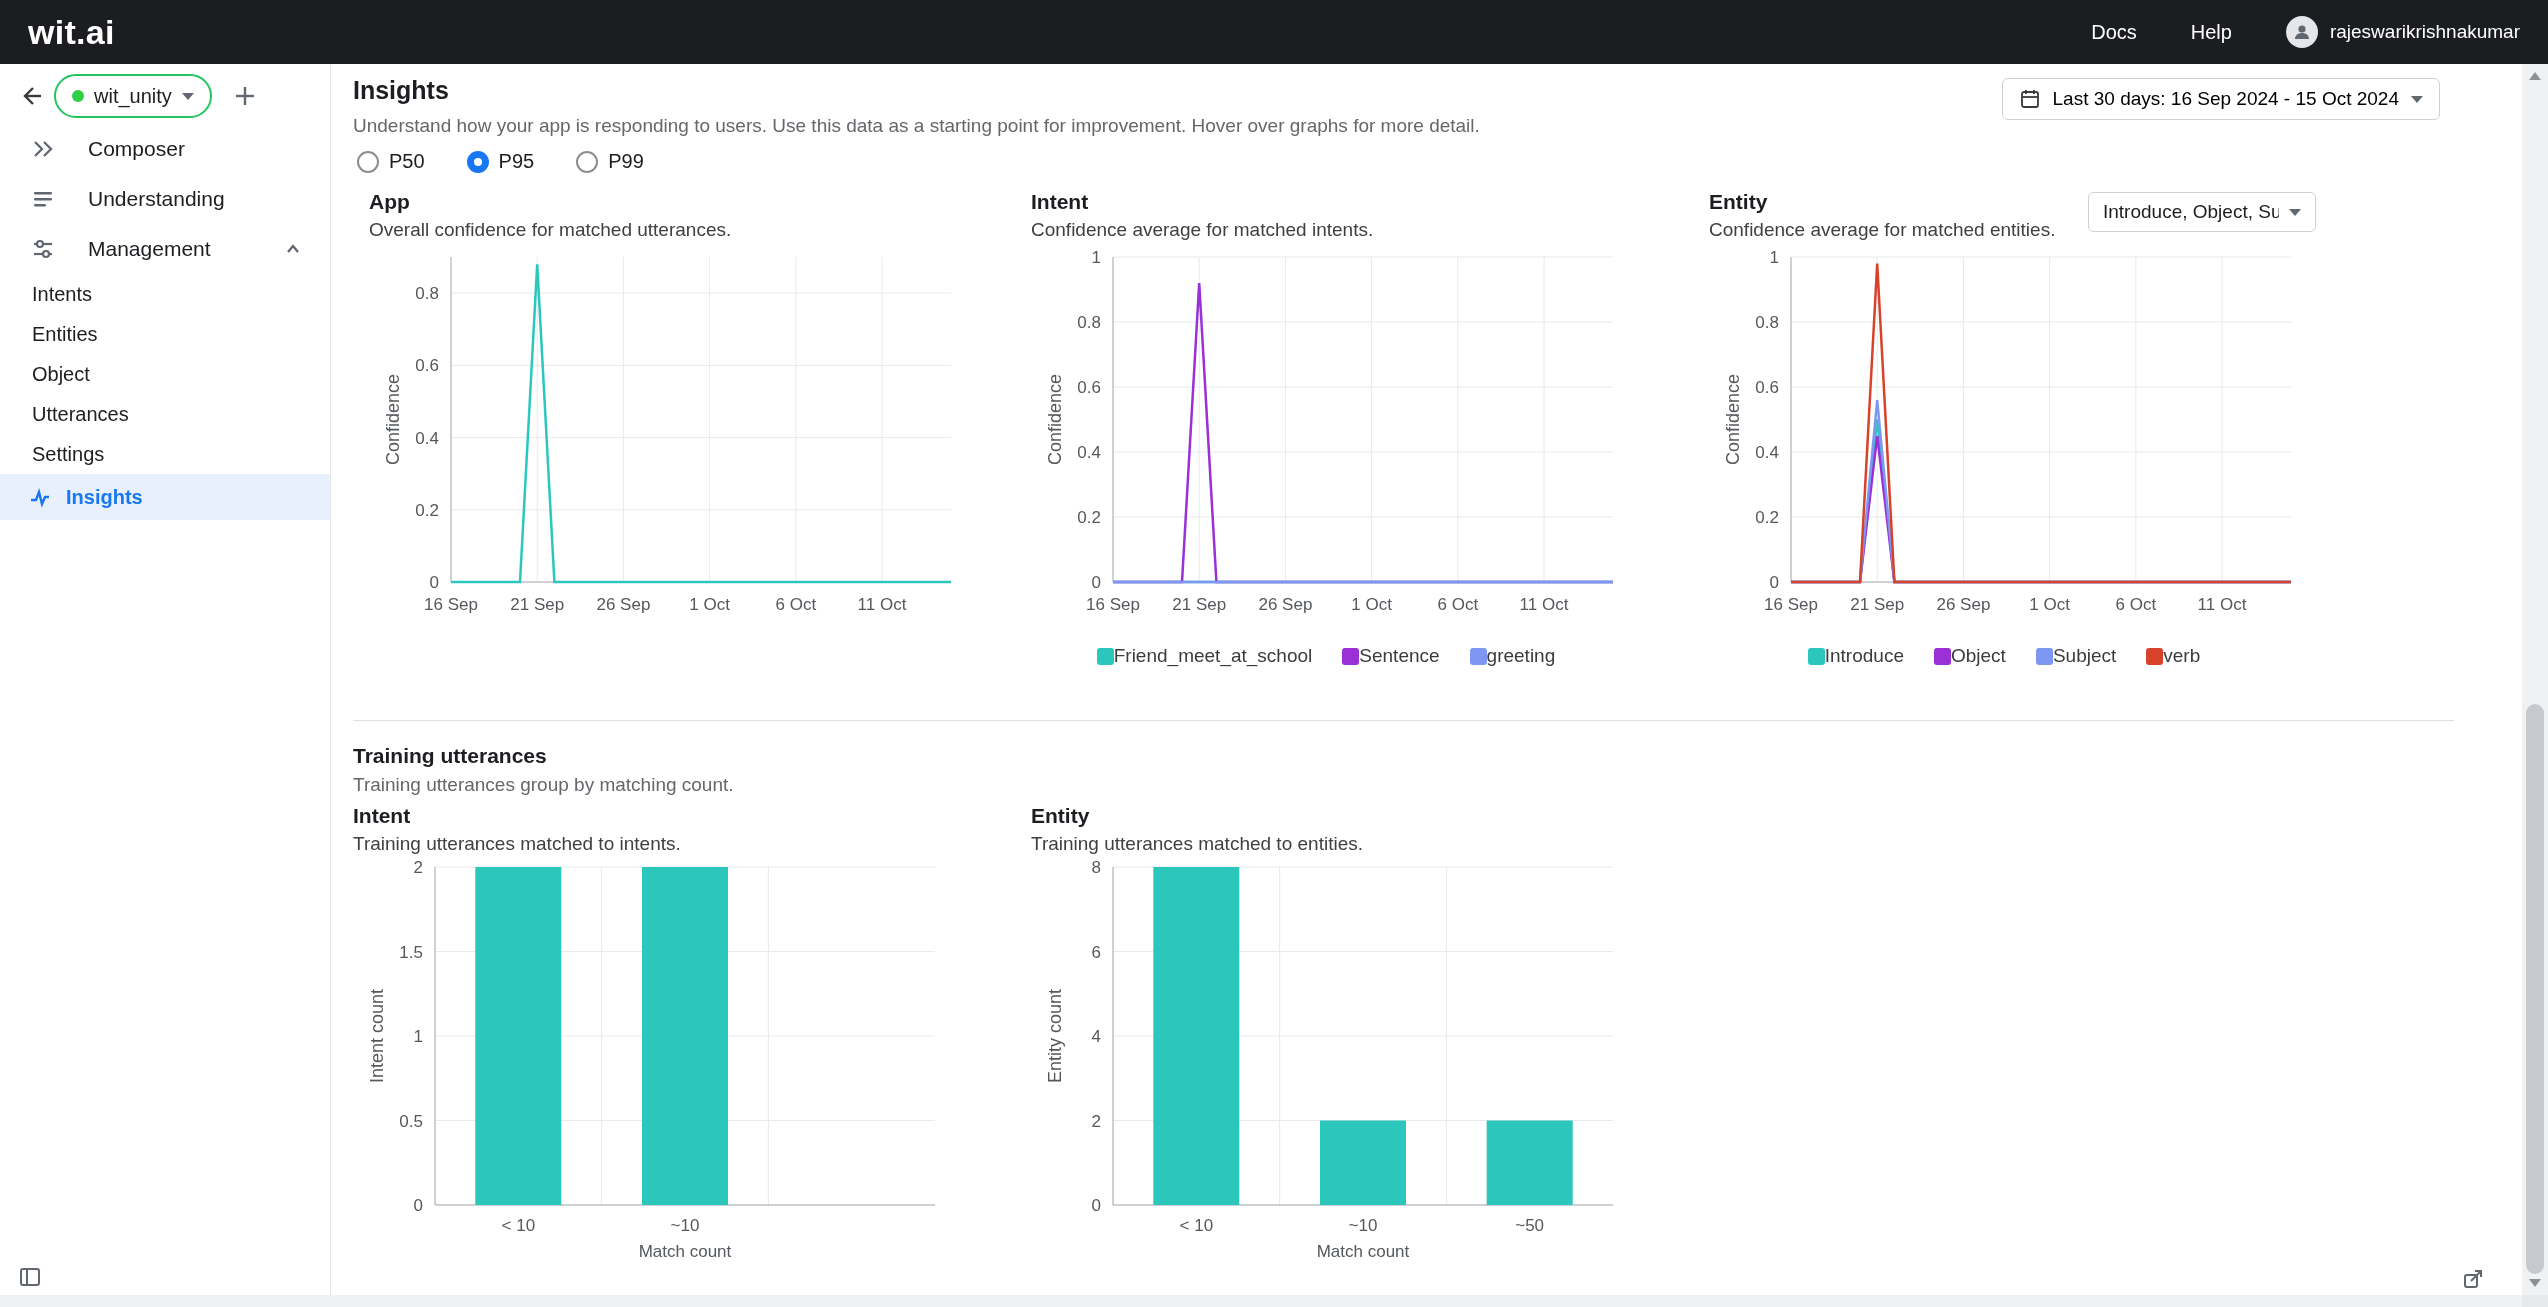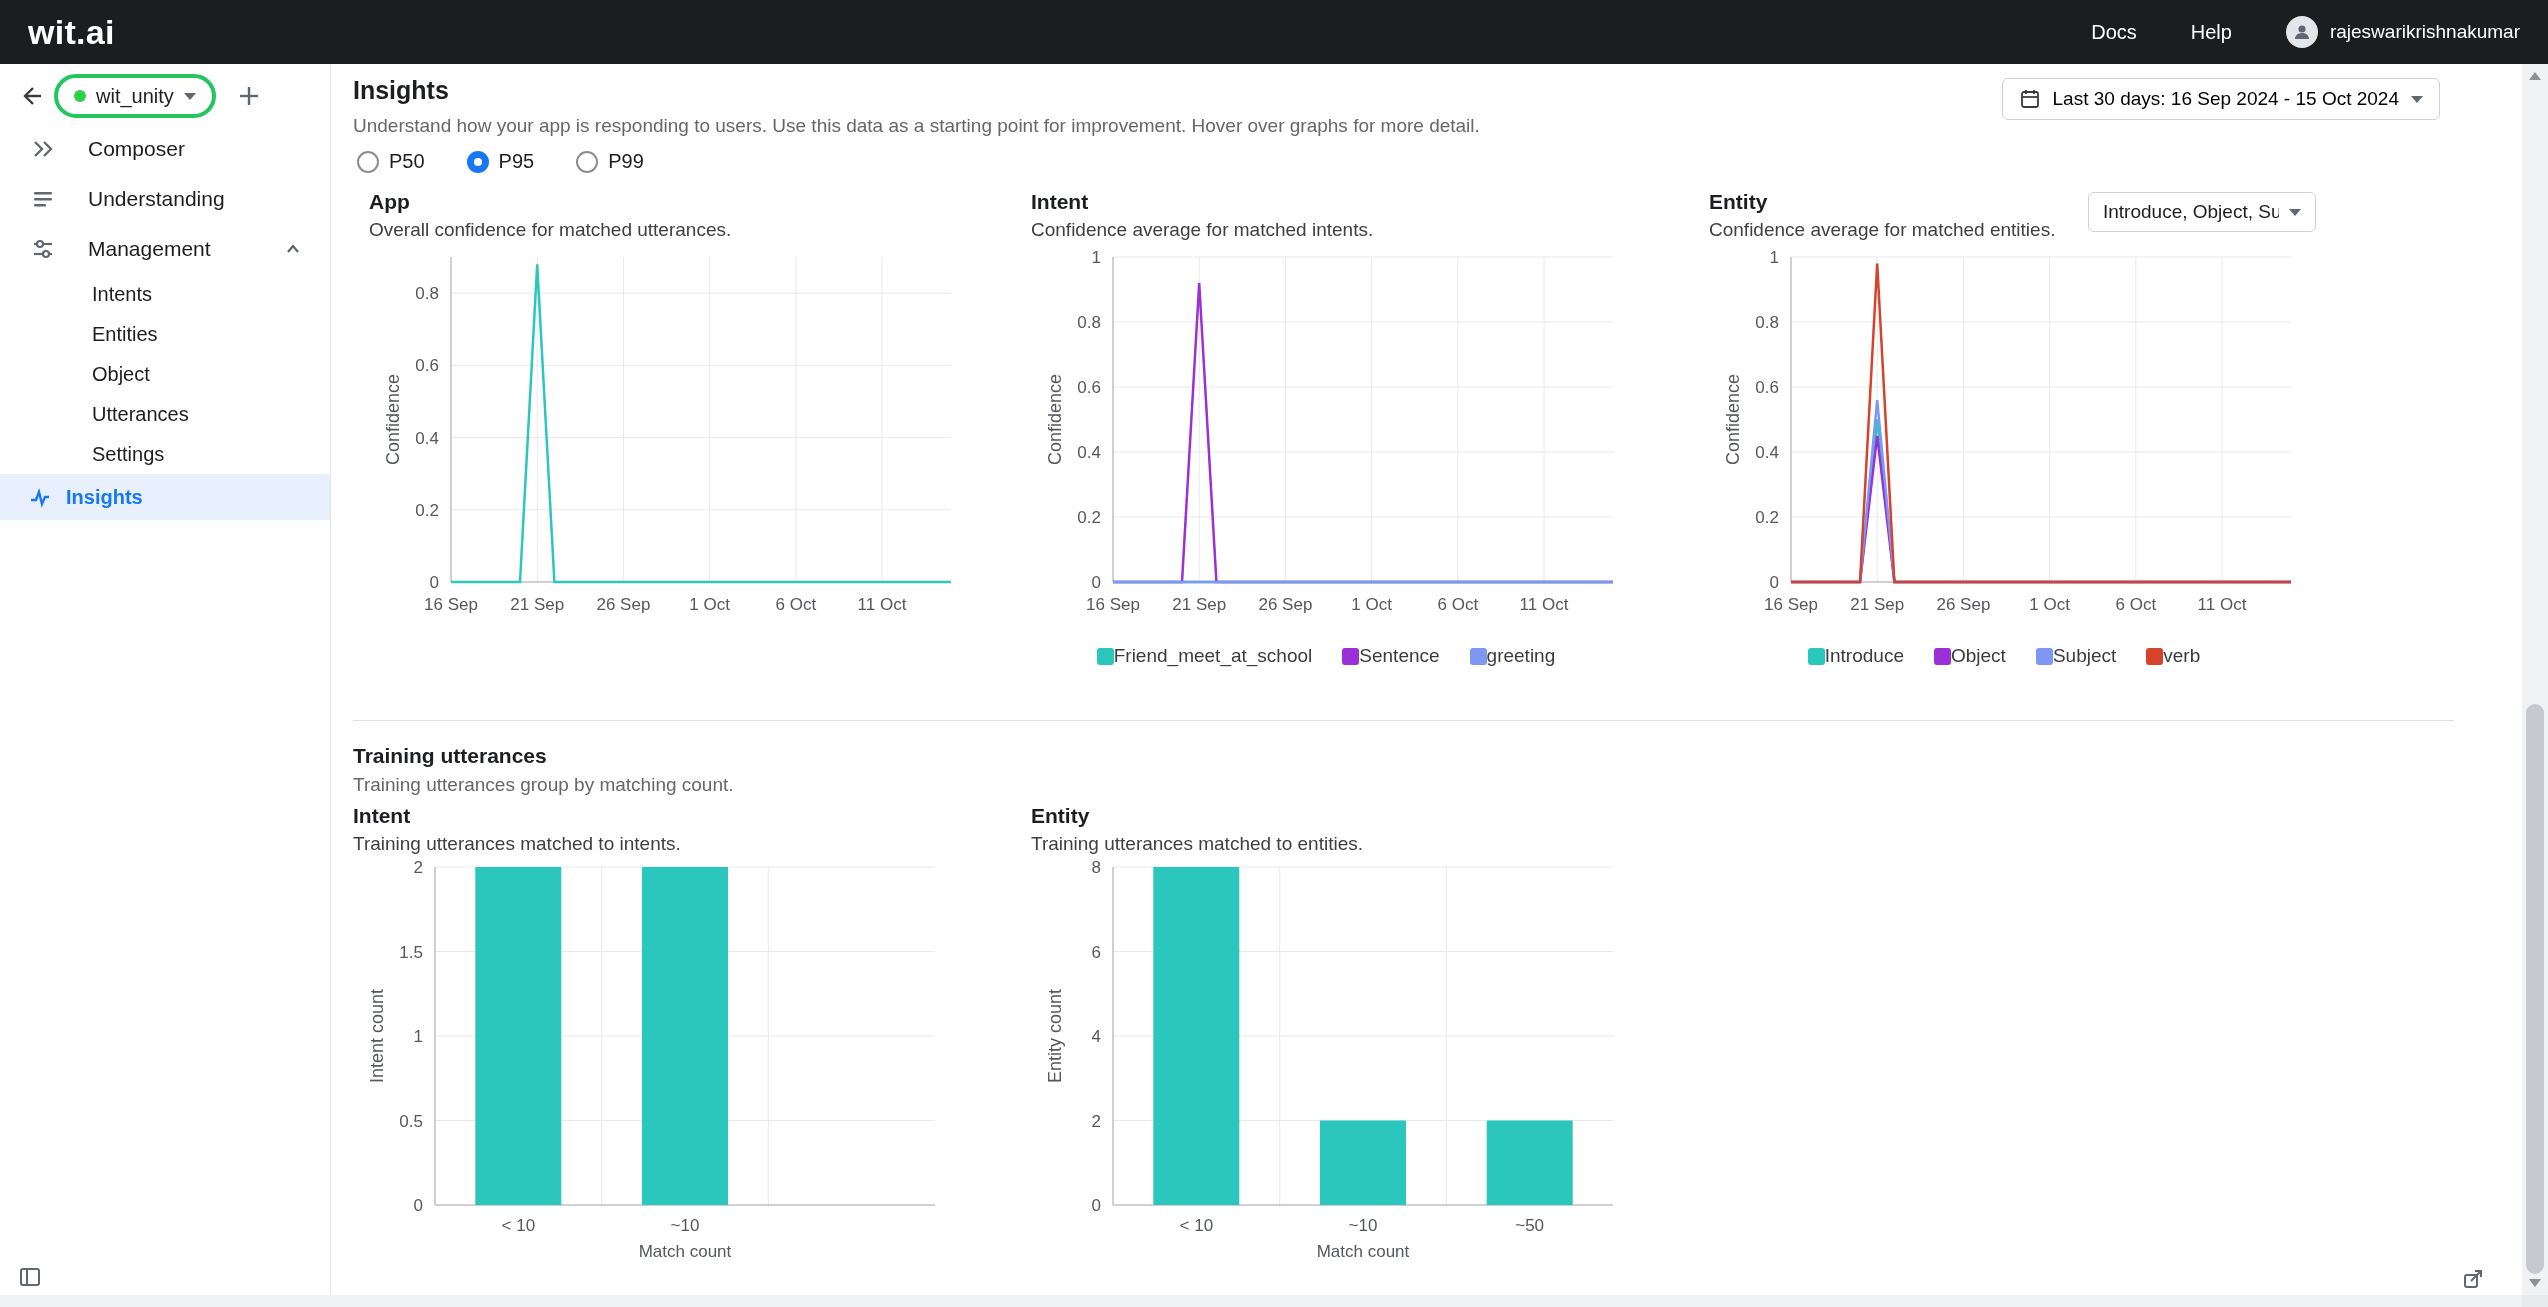--- a/index.html
+++ b/index.html
@@ -14,31 +14,31 @@
   .toplink{color:#fff;font-size:20px;cursor:pointer}
   .user{display:flex;align-items:center;gap:12px;color:#fff;font-size:19px;cursor:pointer}
   .avatar{width:32px;height:32px;border-radius:50%;background:#e4e6eb;display:flex;
     align-items:center;justify-content:center;flex:none}
 
   
   .sidebar{position:absolute;top:64px;left:0;width:331px;bottom:12px;background:#fff;
     border-right:1px solid #e4e6e9}
   .sidebar-top{display:flex;align-items:center;padding:10px 12px 6px 16px;gap:8px;height:60px}
   .back-btn{background:none;border:none;cursor:pointer;padding:2px;display:flex}
-  .app-pill{height:44px;border:4px solid #22c55e;border-radius:22px;display:flex;align-items:center;
+  .app-pill{height:44px;border:2px solid #22c55e;border-radius:22px;display:flex;align-items:center;
     gap:10px;padding:0 16px;font-size:20px;cursor:pointer;background:#fff}
   .dot{width:12px;height:12px;border-radius:50%;background:#2fd045}
   .caret{width:0;height:0;border-left:6px solid transparent;border-right:6px solid transparent;
     border-top:7px solid #606770}
   .plus-btn{background:none;border:none;margin-left:8px;cursor:pointer;padding:4px;display:flex}
   .nav-item{display:flex;align-items:center;gap:32px;height:50px;padding:0 26px 0 30px;
     font-size:21px;cursor:pointer}
   .nav-ico{width:26px;display:flex;flex:none}
   .chev-up{margin-left:auto;display:flex}
-  .sub-item{height:40px;display:flex;align-items:center;padding-left:92px;font-size:20px;cursor:pointer}
+  .sub-item{height:40px;display:flex;align-items:center;padding-left:32px;font-size:20px;cursor:pointer}
   .sub-item.active{background:#e7f0fc;color:#1877f2;font-weight:bold;padding-left:28px;gap:14px;height:46px}
   .panel-toggle{position:absolute;left:18px;bottom:6px;cursor:pointer;display:flex}
 
   
   .main{position:absolute;left:332px;top:64px;width:2122px;height:1231px;background:#fff}
   .page-header{position:absolute;left:21px;top:12px}
   .page-title{font-size:25px;font-weight:bold}
   .page-desc{margin-top:10px;font-size:19px;color:#65676b}
   .date-btn{position:absolute;top:14px;right:14px;height:42px;border:1px solid #ccd0d5;border-radius:6px;
     background:#fff;display:flex;align-items:center;gap:12px;padding:0 16px;font-size:19px;cursor:pointer}

